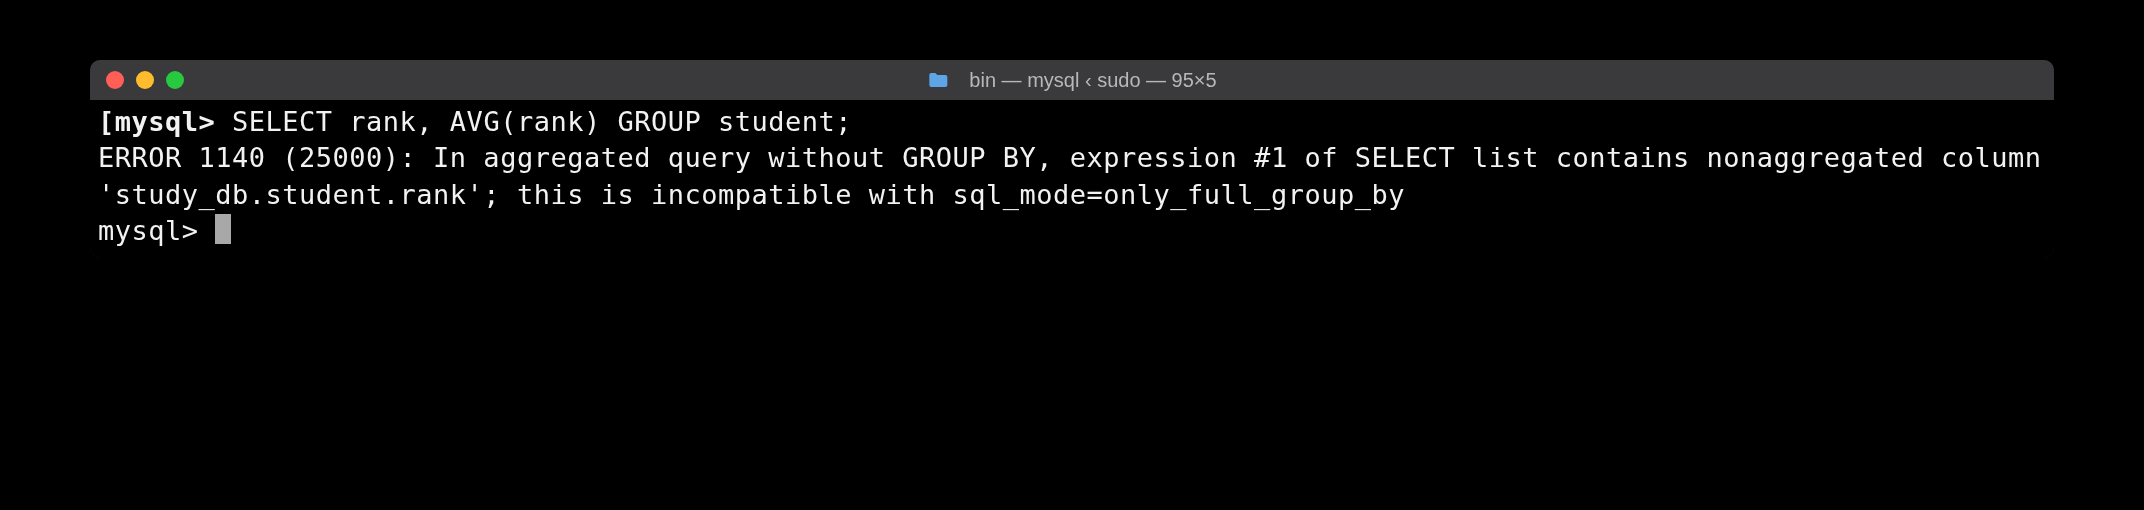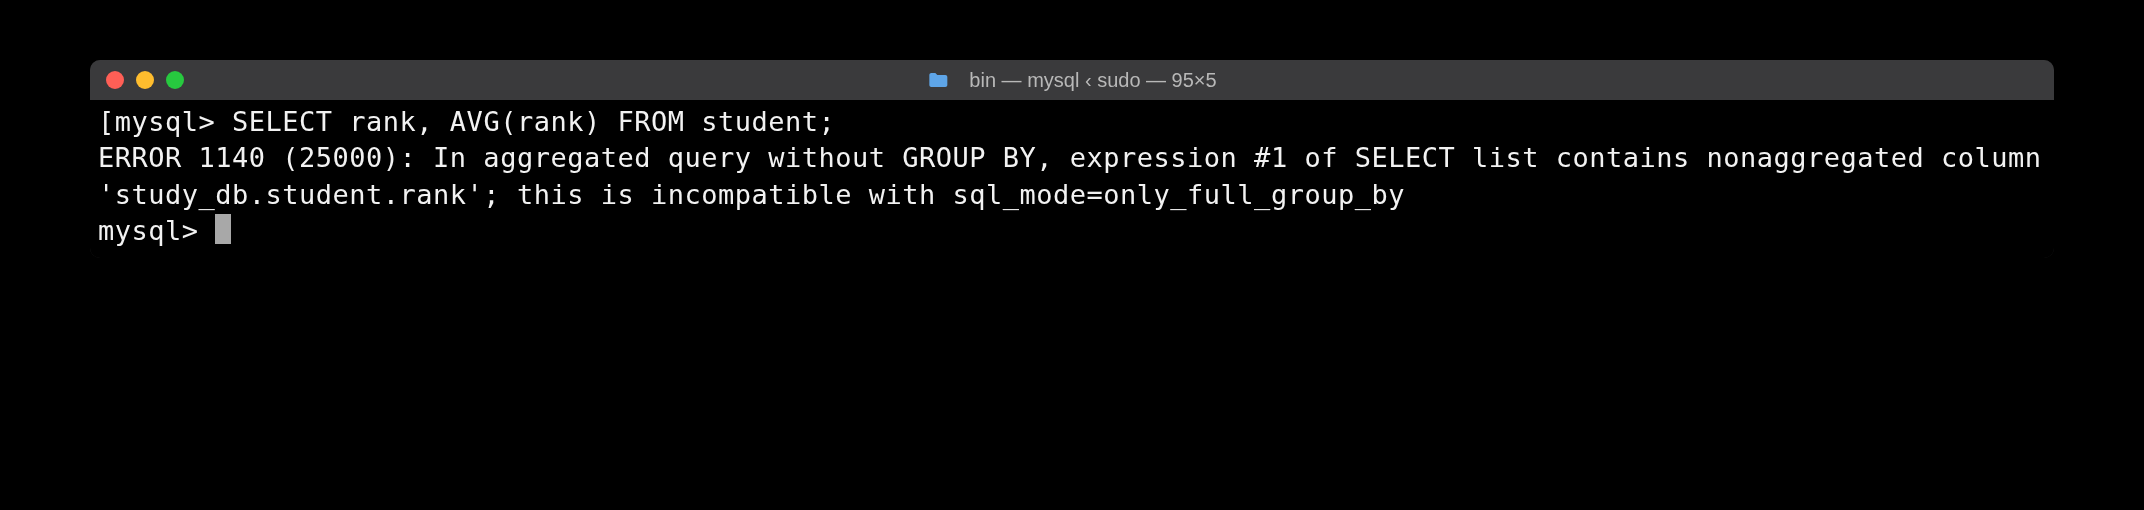--- a/index.html
+++ b/index.html
@@ -82,20 +82,21 @@
       font-size: 27px;
       line-height: 1.35;
       font-family: "Menlo", "Monaco", "Consolas", monospace;
       letter-spacing: 0.5px;
       white-space: pre-wrap;
       word-break: break-all;
     }
     
     .prompt-line {
       display: inline;
+      font-weight: bold;
     }
     
     .cursor {
       display: inline-block;
       width: 16px;
       height: 30px;
       background: #a8a8a8;
       vertical-align: text-bottom;
       margin-bottom: 2px;
     }
@@ -112,16 +113,16 @@
     </div>
     <div class="title-container">
       <span class="folder-icon">
         <svg viewBox="0 0 22 18" fill="none">
           <path d="M2 4 C2 2.9 2.9 2 4 2 L8 2 L10 4 L18 4 C19.1 4 20 4.9 20 6 L20 14 C20 15.1 19.1 16 18 16 L4 16 C2.9 16 2 15.1 2 14 Z" fill="#5ea5e8"></path>
         </svg>
       </span>
       <span>bin — mysql ‹ sudo — 95×5</span>
     </div>
   </div>
-  <div class="terminal-content"><span class="prompt-line">[mysql&gt; </span><span>SELECT rank, AVG(rank) FROM student;</span>
+  <div class="terminal-content"><span class="prompt-line">[mysql&gt; </span><span>SELECT rank, AVG(rank) GROUP student;</span>
 <span>ERROR 1140 (25000): In aggregated query without GROUP BY, expression #1 of SELECT list contains nonaggregated column 'study_db.student.rank'; this is incompatible with sql_mode=only_full_group_by</span>
 <span>mysql&gt; </span><span class="cursor"></span></div>
 </div>
 
 </body></html>

